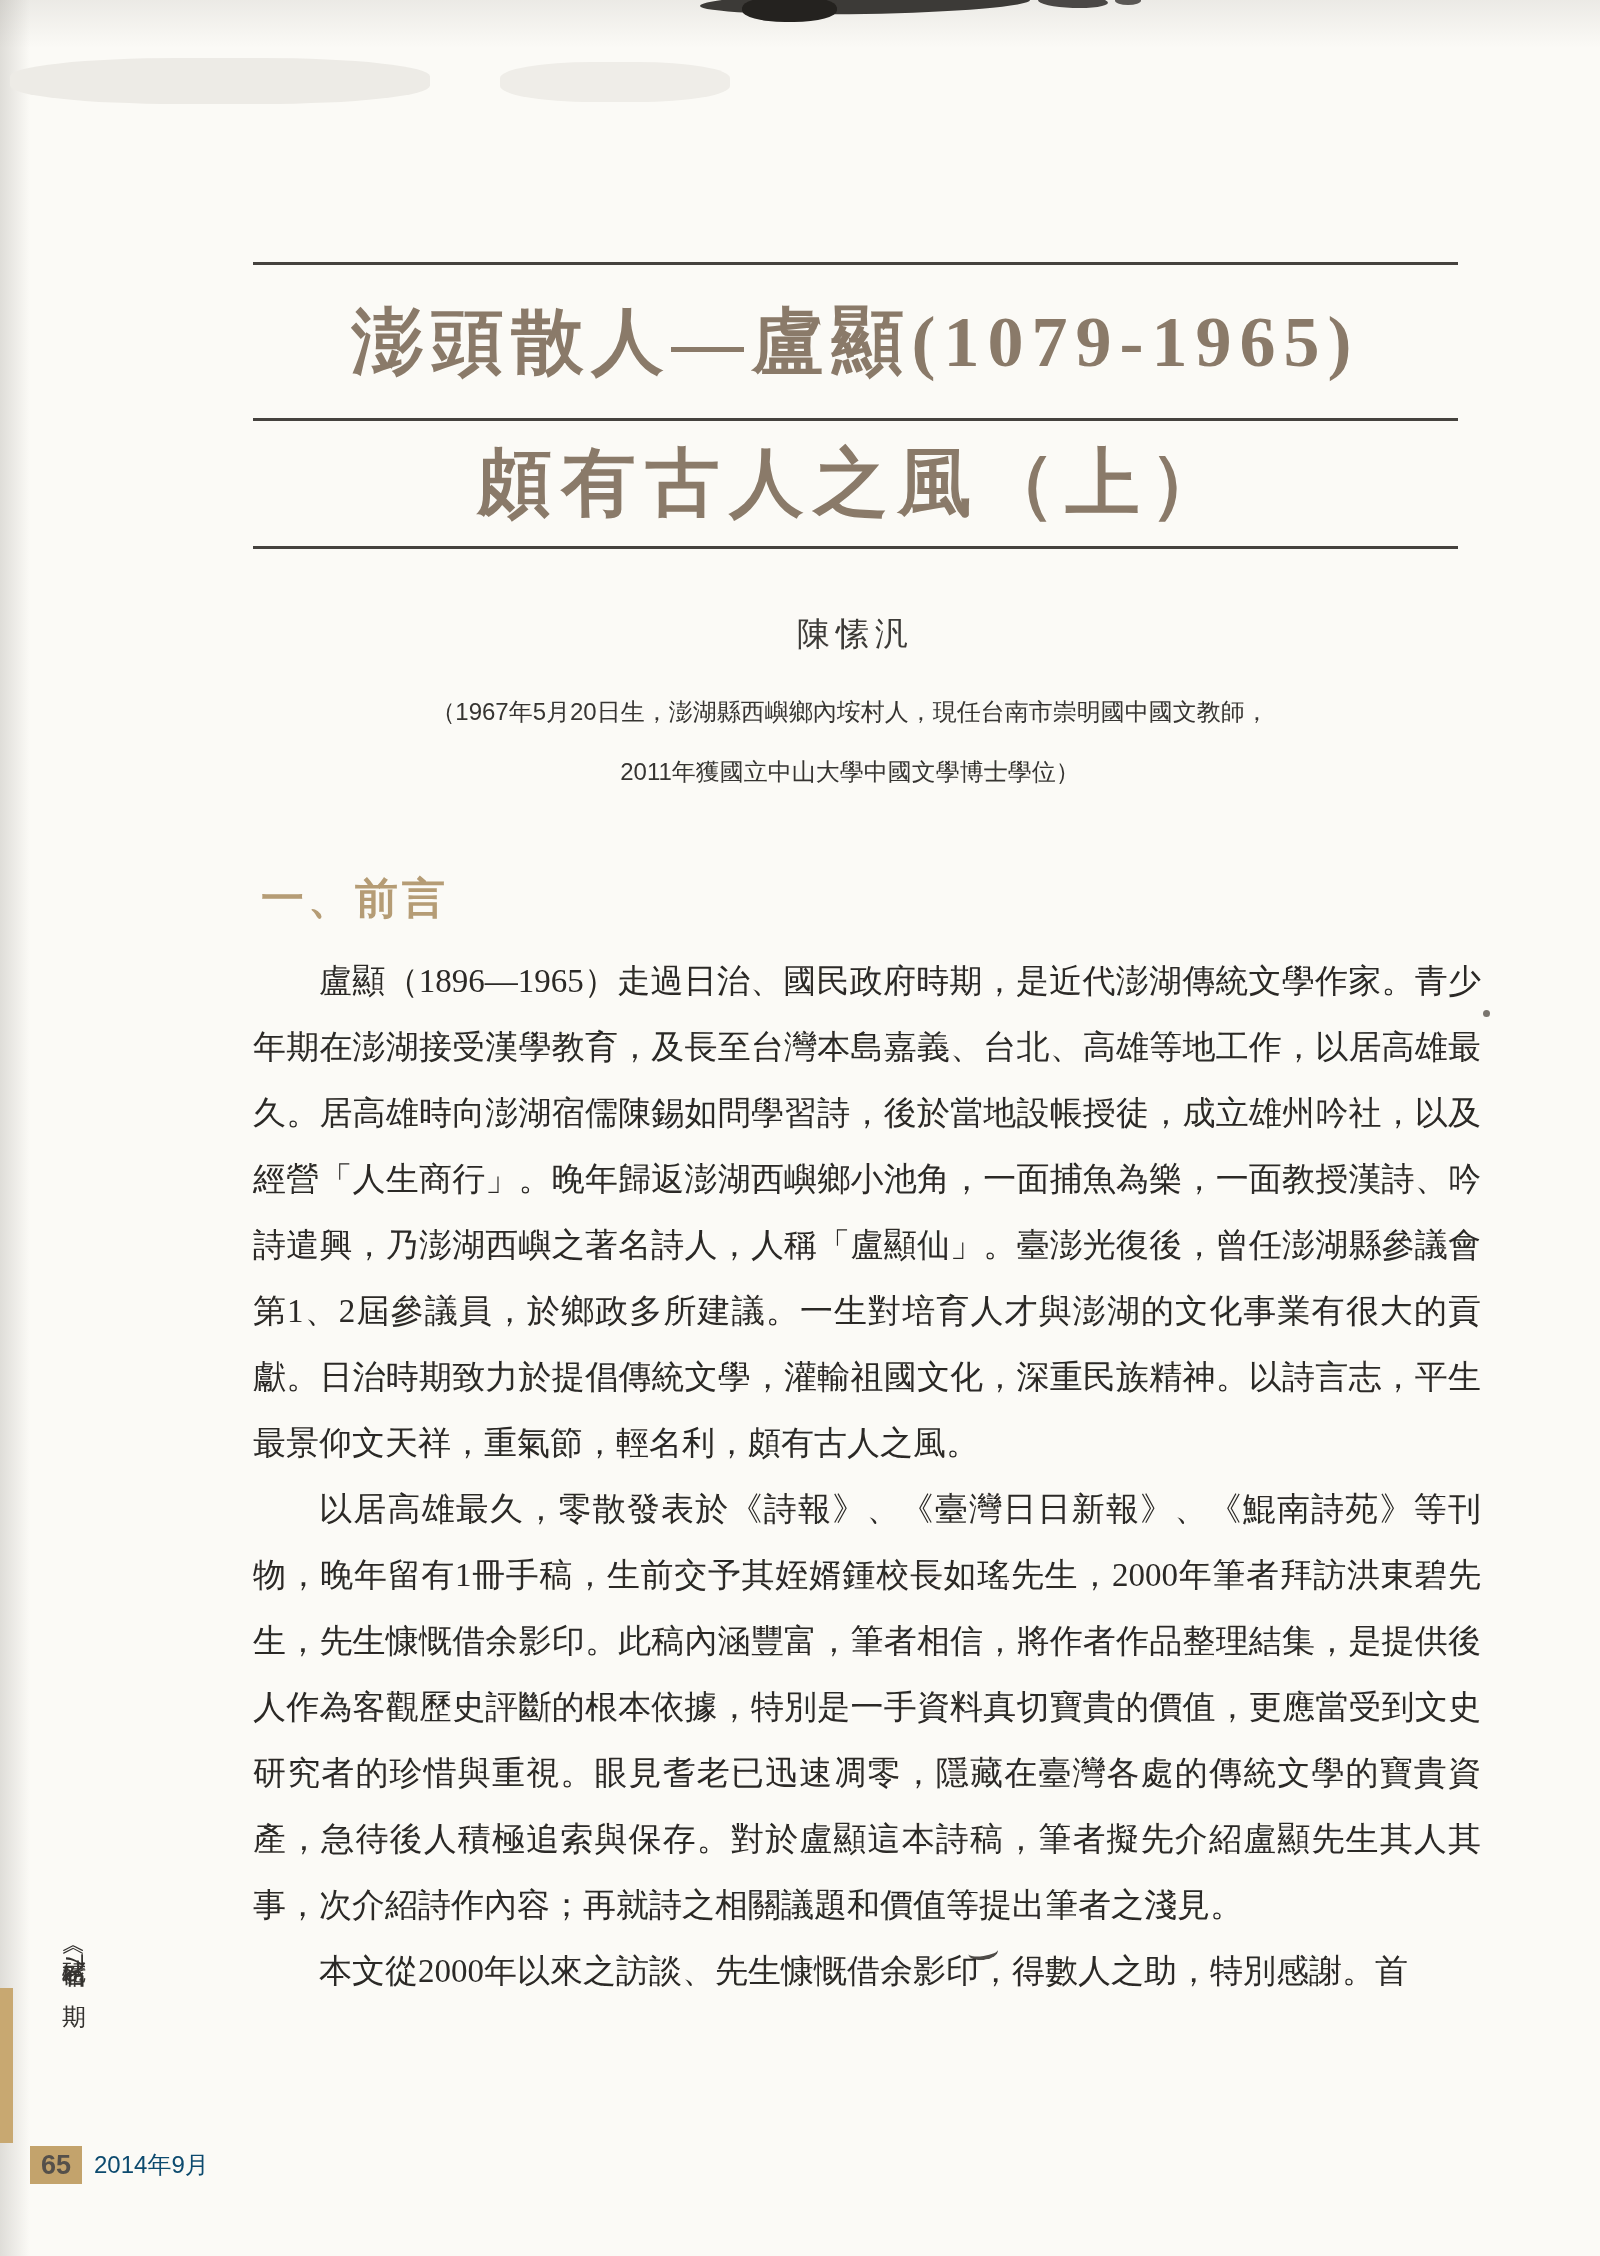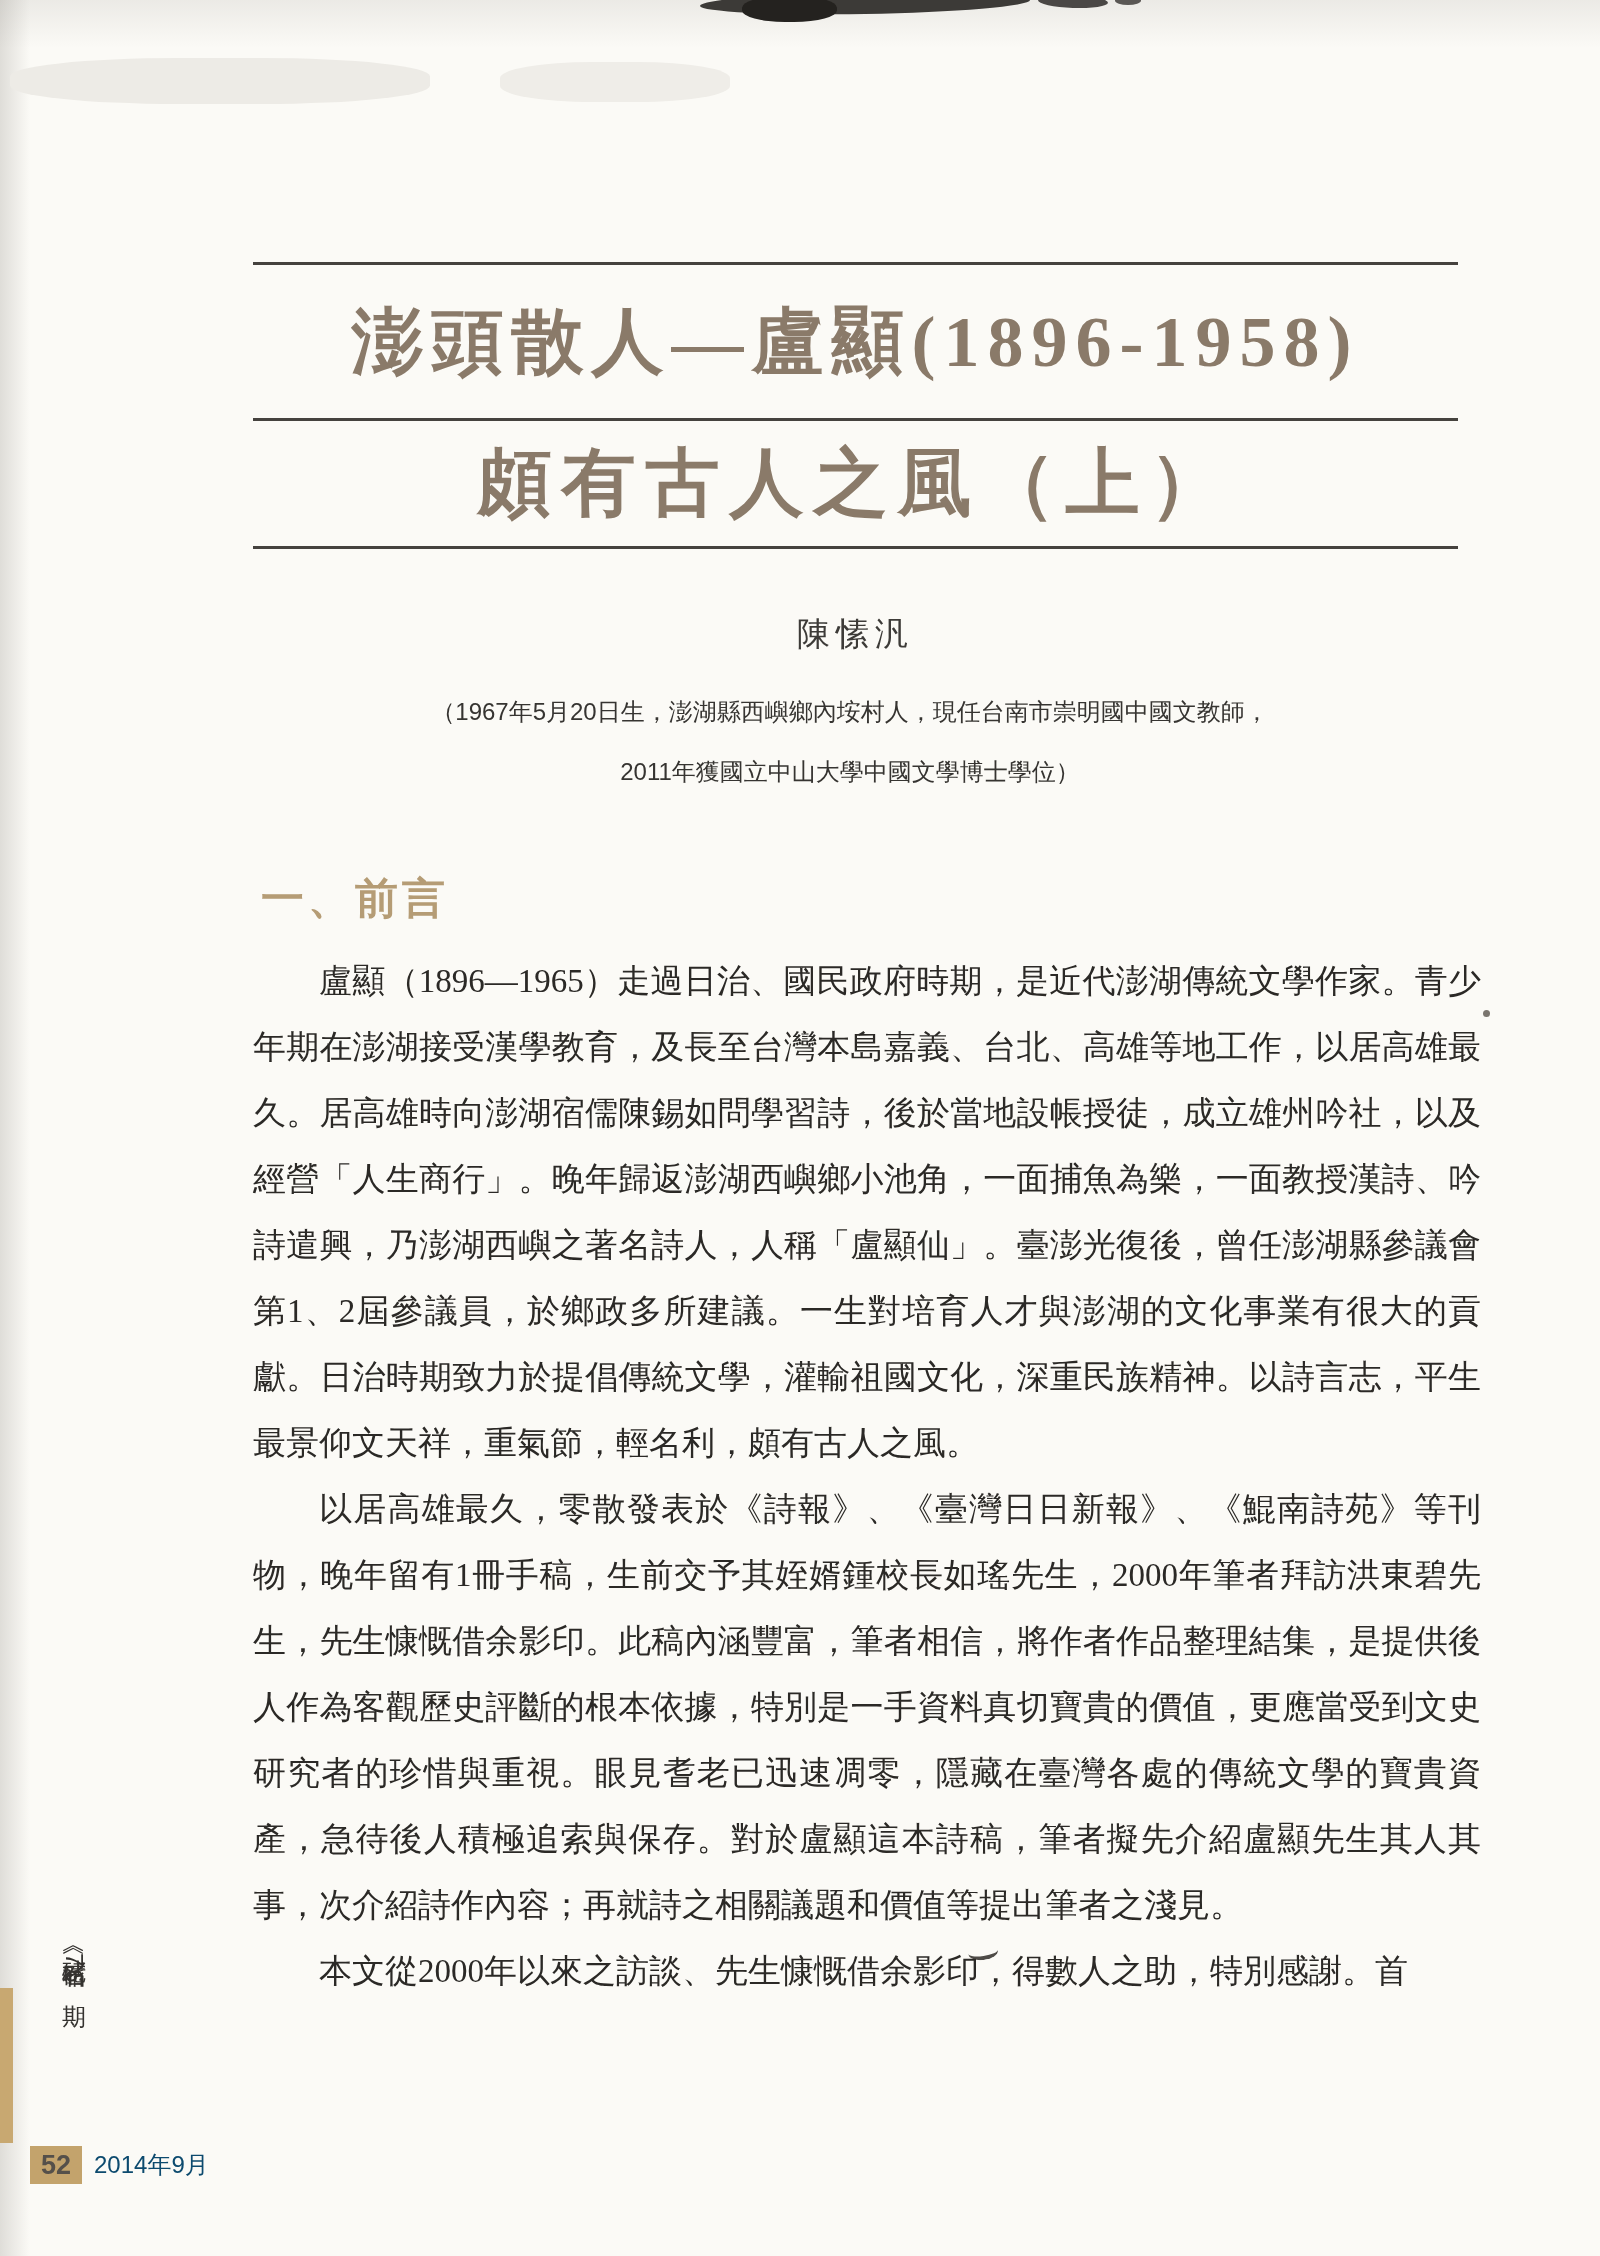--- a/index.html
+++ b/index.html
@@ -107,21 +107,21 @@
   <div class="artifact blob2"></div>
   <div class="artifact blob3"></div>
   <div class="artifact blob4"></div>
   <div class="artifact smudge1"></div>
   <div class="artifact smudge2"></div>
   <div class="artifact dot1"></div>
   <div class="artifact squiggle1"></div>
 
   <header class="title-block">
     <div class="rule"></div>
-    <h1 class="title-row row1" style="margin:0;">澎頭散人—盧顯(1896-1958)</h1>
+    <h1 class="title-row row1" style="margin:0;">澎頭散人—盧顯(1079-1965)</h1>
     <div class="rule"></div>
     <h1 class="title-row row2" style="margin:0;">頗有古人之風（上）</h1>
     <div class="rule"></div>
   </header>
 
   <div class="author-line">陳愫汎</div>
   <div class="affiliation">
     <div>（1967年5月20日生，澎湖縣西嶼鄉內垵村人，現任台南市崇明國中國文教師，</div>
     <div>2011年獲國立中山大學中國文學博士學位）</div>
   </div>
@@ -130,17 +130,17 @@
 
   <main class="body-text">
     <p>盧顯（1896—1965）走過日治、國民政府時期，是近代澎湖傳統文學作家。青少年期在澎湖接受漢學教育，及長至台灣本島嘉義、台北、高雄等地工作，以居高雄最久。居高雄時向澎湖宿儒陳錫如問學習詩，後於當地設帳授徒，成立雄州吟社，以及經營「人生商行」。晚年歸返澎湖西嶼鄉小池角，一面捕魚為樂，一面教授漢詩、吟詩遣興，乃澎湖西嶼之著名詩人，人稱「盧顯仙」。臺澎光復後，曾任澎湖縣參議會第1、2屆參議員，於鄉政多所建議。一生對培育人才與澎湖的文化事業有很大的貢獻。日治時期致力於提倡傳統文學，灌輸祖國文化，深重民族精神。以詩言志，平生最景仰文天祥，重氣節，輕名利，頗有古人之風。</p>
     <p>以居高雄最久，零散發表於《詩報》、《臺灣日日新報》、《鯤南詩苑》等刊物，晚年留有1冊手稿，生前交予其姪婿鍾校長如瑤先生，2000年筆者拜訪洪東碧先生，先生慷慨借余影印。此稿內涵豐富，筆者相信，將作者作品整理結集，是提供後人作為客觀歷史評斷的根本依據，特別是一手資料真切寶貴的價值，更應當受到文史研究者的珍惜與重視。眼見耆老已迅速凋零，隱藏在臺灣各處的傳統文學的寶貴資產，急待後人積極追索與保存。對於盧顯這本詩稿，筆者擬先介紹盧顯先生其人其事，次介紹詩作內容；再就詩之相關議題和價值等提出筆者之淺見。</p>
     <p>本文從2000年以來之訪談、先生慷慨借余影印，得數人之助，特別感謝。首</p>
   </main>
 
   <div class="left-tan-strip"></div>
   <aside class="journal-vertical">《硓砧石》76期</aside>
   <div class="page-num-row">
-    <span class="page-num-box">52</span>
+    <span class="page-num-box">65</span>
     <span class="issue-date">2014年9月</span>
   </div>
 
 </div>
 
 </body></html>

